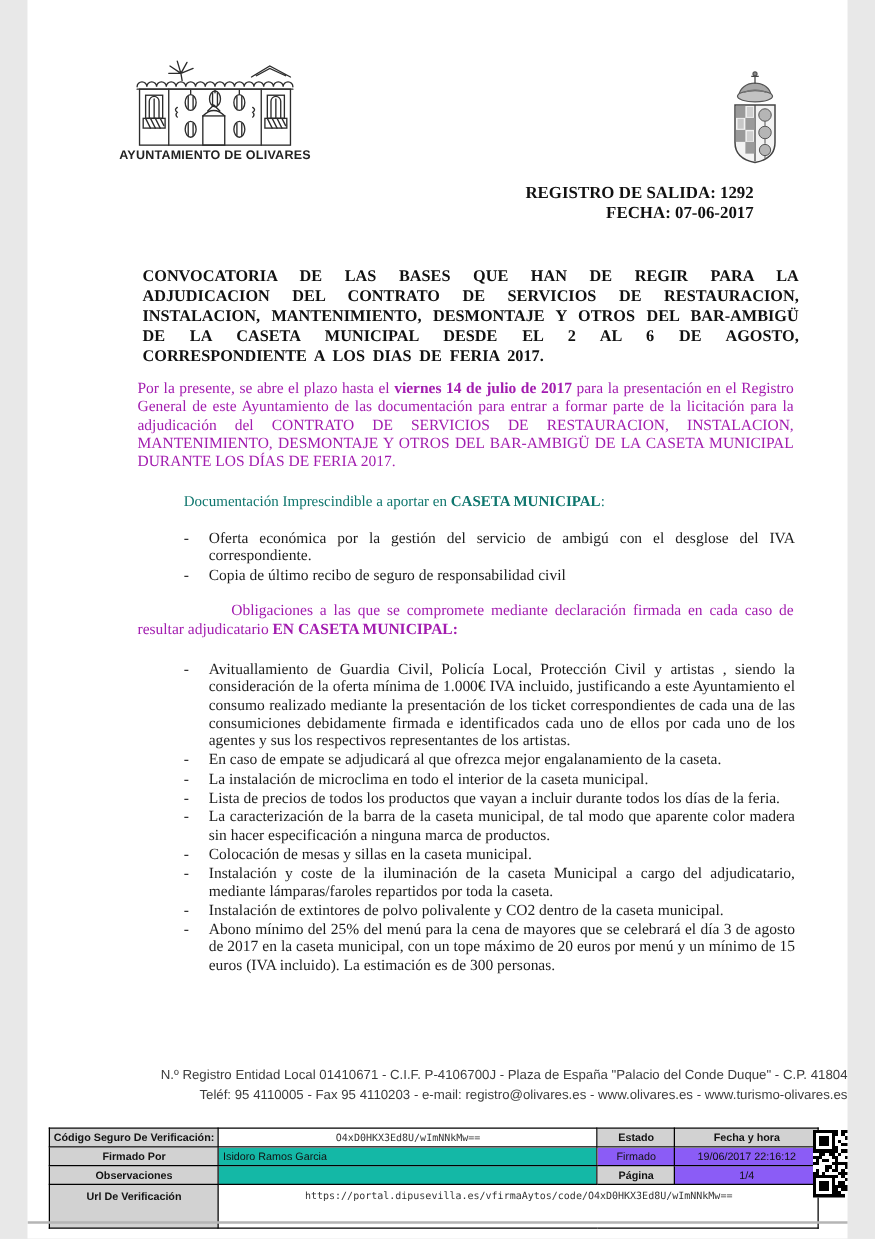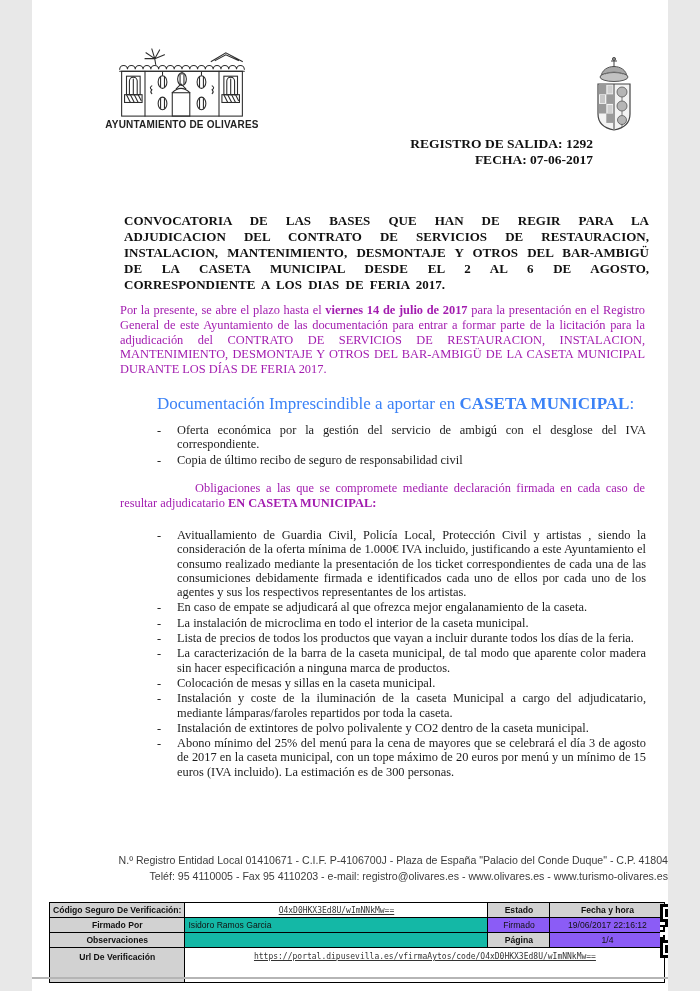--- a/index.html
+++ b/index.html
@@ -1,44 +1,44 @@
 <!DOCTYPE html>
 <html><head>
 <meta charset="utf-8">
 <style>
   html,body{margin:0;padding:0;background:#e8e8e8;}
   .page{
     position:relative;width:636px;height:991px;margin:0 auto;
     background:#ffffff;overflow:hidden;
-    font-family:"Liberation Serif", serif;color:#1c1c1c;
+    font-family:"Liberation Serif", serif;color:#1c1c1c;padding-left:20px;
   }
   
   .building{position:absolute;left:84px;top:46px;width:132px;height:74px;}
   .logo-caption{
     position:absolute;left:70px;top:119px;width:160px;text-align:center;
     font-family:"Liberation Sans",sans-serif;font-weight:bold;font-size:10px;
     letter-spacing:.2px;color:#222;
   }
   .shield{position:absolute;left:556px;top:50px;width:52px;height:86px;}
   .registro-block{
-    position:absolute;right:75px;top:136px;text-align:right;
+    position:absolute;right:75px;top:146px;text-align:right;
     font-weight:bold;font-size:13.5px;line-height:16px;color:#111;
   }
   
   .doc-title{
     position:absolute;left:92px;top:213px;width:525px;margin:0;
     font-weight:bold;font-size:13px;line-height:16px;text-align:justify;
     word-spacing:3px;color:#111;
   }
   .para{
     position:absolute;left:88px;width:525px;margin:0;
     font-size:12.4px;line-height:14.8px;text-align:justify;color:#a21caf;
   }
   .intro{top:303px;}
-  .doc-heading{position:absolute;left:125px;top:394px;margin:0;font-size:17px;color:#3b82f6;text-align:right;}
+  .doc-heading{position:absolute;left:125px;top:394px;margin:0;font-size:12px;color:#0f766e;text-align:right;}
   .obl-heading{top:481px;text-indent:75px;}
   .hang-list{position:absolute;left:125px;width:489px;font-size:12.4px;line-height:14.3px;}
   .doc-list{top:423px;}
   .obl-list{top:528px;}
   .hang-item{display:flex;margin:0 0 1px 0;}
   .hang-item .dash{flex:0 0 20px;}
   .hang-item .it-text{flex:1;text-align:justify;}
   
   .contact{
     position:absolute;left:0;top:852px;width:100%;text-align:right;
@@ -49,21 +49,21 @@
     position:absolute;left:17px;top:902px;border-collapse:collapse;
     font-family:"Liberation Sans",sans-serif;font-size:8.6px;color:#111;
     border:1.5px solid #000;table-layout:fixed;
   }
   .verify-table td{border:1px solid #000;padding:0 3px;height:14px;overflow:hidden;white-space:nowrap;}
   .verify-table td.lab{background:#d2d2d2;font-weight:bold;text-align:center;}
   .verify-table td.val{background:#8b5cf6;text-align:center;}
   .verify-table td.val-left{background:#14b8a6;text-align:left;}
   .verify-table td.mono{
     background:#fff;text-align:center;
-    font-family:"DejaVu Sans Mono",monospace;font-size:8px;color:#333;text-decoration:underline;
+    font-family:"DejaVu Sans Mono",monospace;font-size:8px;color:#333;
   }
   .verify-table tr.url-row td{height:30px;vertical-align:top;padding-top:4px;}
   .qr{position:absolute;left:628px;top:904px;width:54px;height:54px;}
   .bottom-rule{position:absolute;left:0;top:977px;width:700px;height:2px;background:#b5b5b5;}
 </style>
 </head>
 <body>
 
 <div class="page">
 

